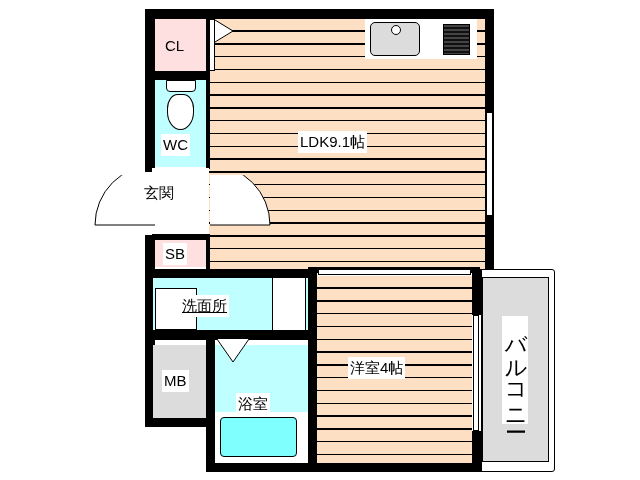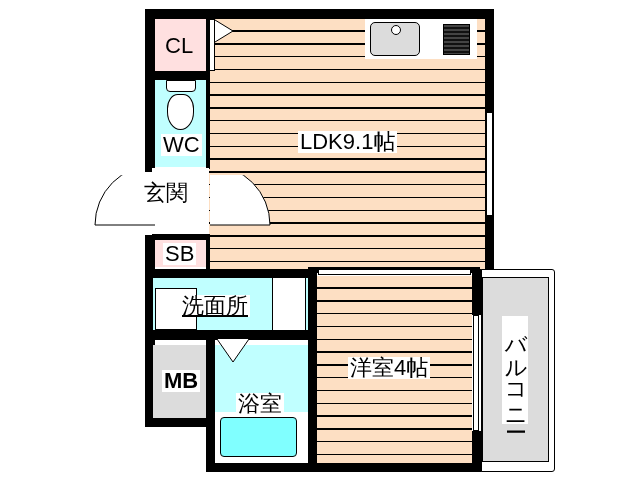--- a/index.html
+++ b/index.html
@@ -3,21 +3,21 @@
 <meta charset="utf-8">
 <style>
   html, body { margin:0; padding:0; background:#ffffff; }
   body { width:640px; height:480px; position:relative; overflow:hidden; font-family:"Liberation Sans","DejaVu Sans",sans-serif; }
   .abs { position:absolute; box-sizing:border-box; }
   .wall { background:#000; }
   .floor-wood {
     background-color:#fddfc3;
     background-image: repeating-linear-gradient(to bottom, transparent 0px, transparent 11.5px, #000 11.5px, #000 12.8px);
   }
-  .label { position:absolute; background:#fff; color:#000; font-size:22px; line-height:22px; padding:0 2px; white-space:nowrap; }
+  .label { position:absolute; background:#fff; color:#000; font-size:15px; line-height:22px; padding:0 2px; white-space:nowrap; }
   .vlabel { position:absolute; background:#fff; color:#000; font-size:22px; line-height:24px; width:26px; text-align:center; writing-mode:vertical-rl; padding:4px 0; }
 </style>
 </head>
 <body>
 
 <div class="abs wall" style="left:145px;top:9px;width:348px;height:10px;"></div>
 <div class="abs wall" style="left:145px;top:9px;width:10px;height:163px;"></div>
 <div class="abs wall" style="left:145px;top:235px;width:10px;height:188px;"></div>
 <div class="abs wall" style="left:485px;top:9px;width:9px;height:270px;"></div>
 
@@ -60,21 +60,21 @@
 <div class="abs wall" style="left:206px;top:234px;width:4px;height:36px;"></div>
 
 <div class="abs wall" style="left:145px;top:269px;width:172px;height:9px;"></div>
 <div class="abs" style="left:153px;top:278px;width:158px;height:52px;background:#c0ffff;"></div>
 <div class="abs" style="left:155px;top:288px;width:42px;height:42px;background:#fff;border:1px solid #000;"></div>
 <div class="abs" style="left:272px;top:277px;width:34px;height:54px;background:#fff;border:1px solid #000;"></div>
 <div class="label" style="left:180px;top:295px;text-decoration:underline;">洗面所</div>
 <div class="abs wall" style="left:145px;top:330px;width:172px;height:10px;"></div>
 
 <div class="abs" style="left:153px;top:345px;width:53px;height:73px;background:#dcdcdc;"></div>
-<div class="label" style="left:162px;top:370px;font-weight:bold;">MB</div>
+<div class="label" style="left:162px;top:370px;">MB</div>
 <div class="abs wall" style="left:145px;top:418px;width:70px;height:9px;"></div>
 <div class="abs wall" style="left:206px;top:340px;width:9px;height:130px;"></div>
 
 <div class="abs" style="left:215px;top:345px;width:95px;height:118px;background:#c0ffff;"></div>
 <svg class="abs" style="left:215px;top:338px;" width="50" height="30">
     <polyline points="2,1 18,24 34,1" fill="#fff" stroke="#000" stroke-width="1"></polyline>
   </svg>
 <div class="abs" style="left:215px;top:412px;width:95px;height:51px;background:#fff;">
   <div class="abs" style="left:5px;top:5px;width:77px;height:40px;background:#80ffff;border:1px solid #000;border-radius:4px;"></div>
 </div>

